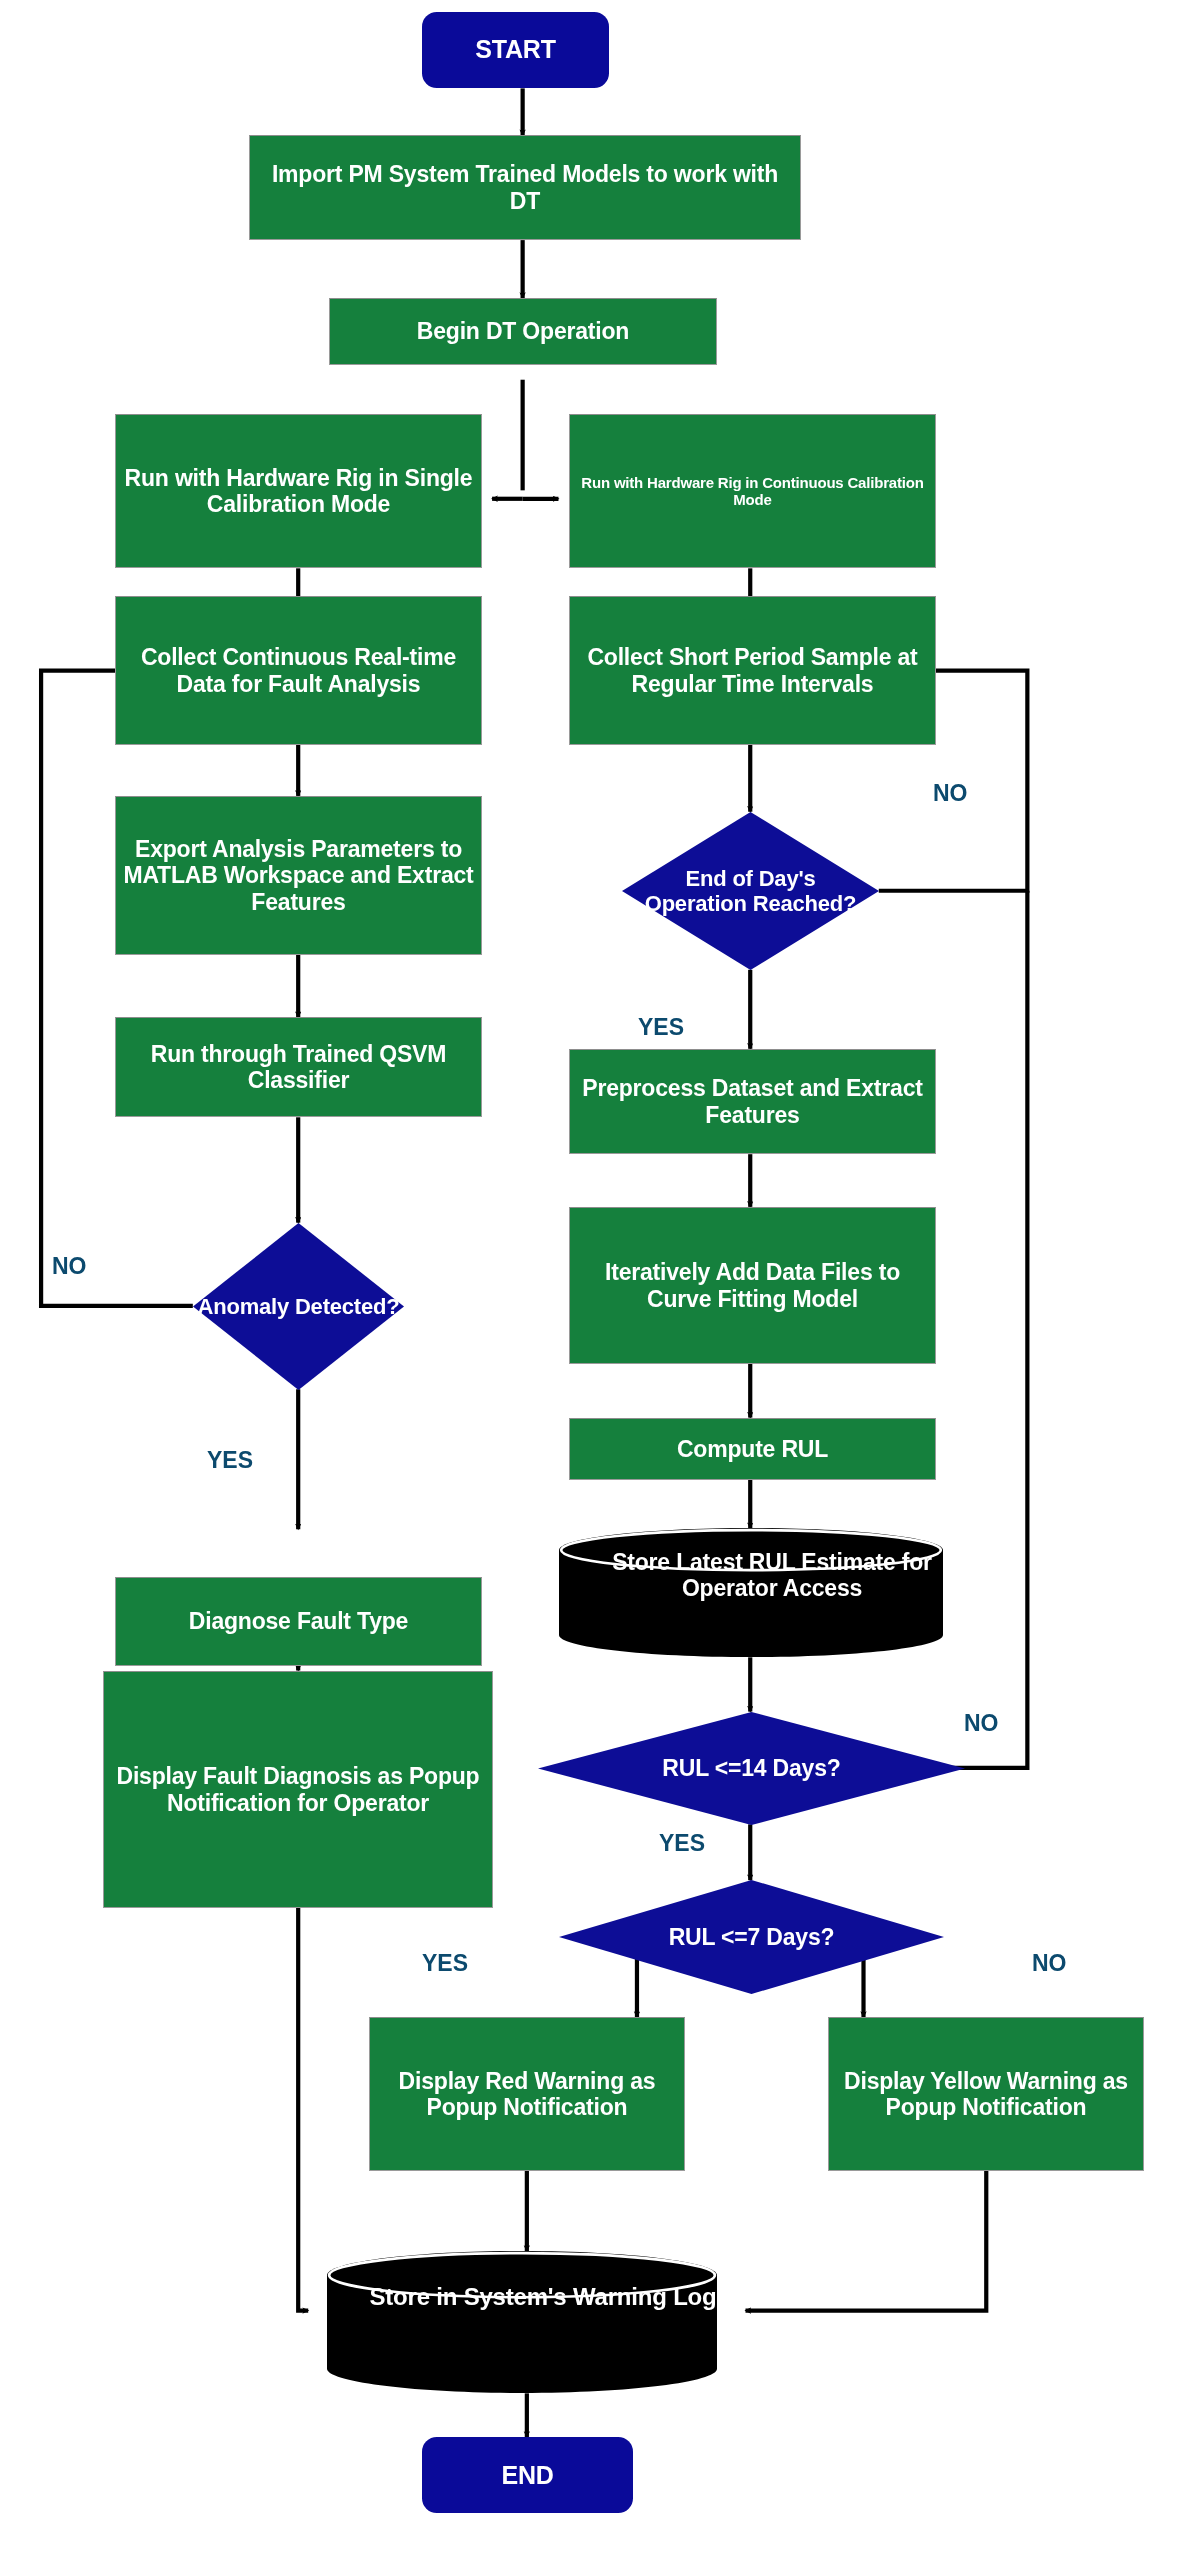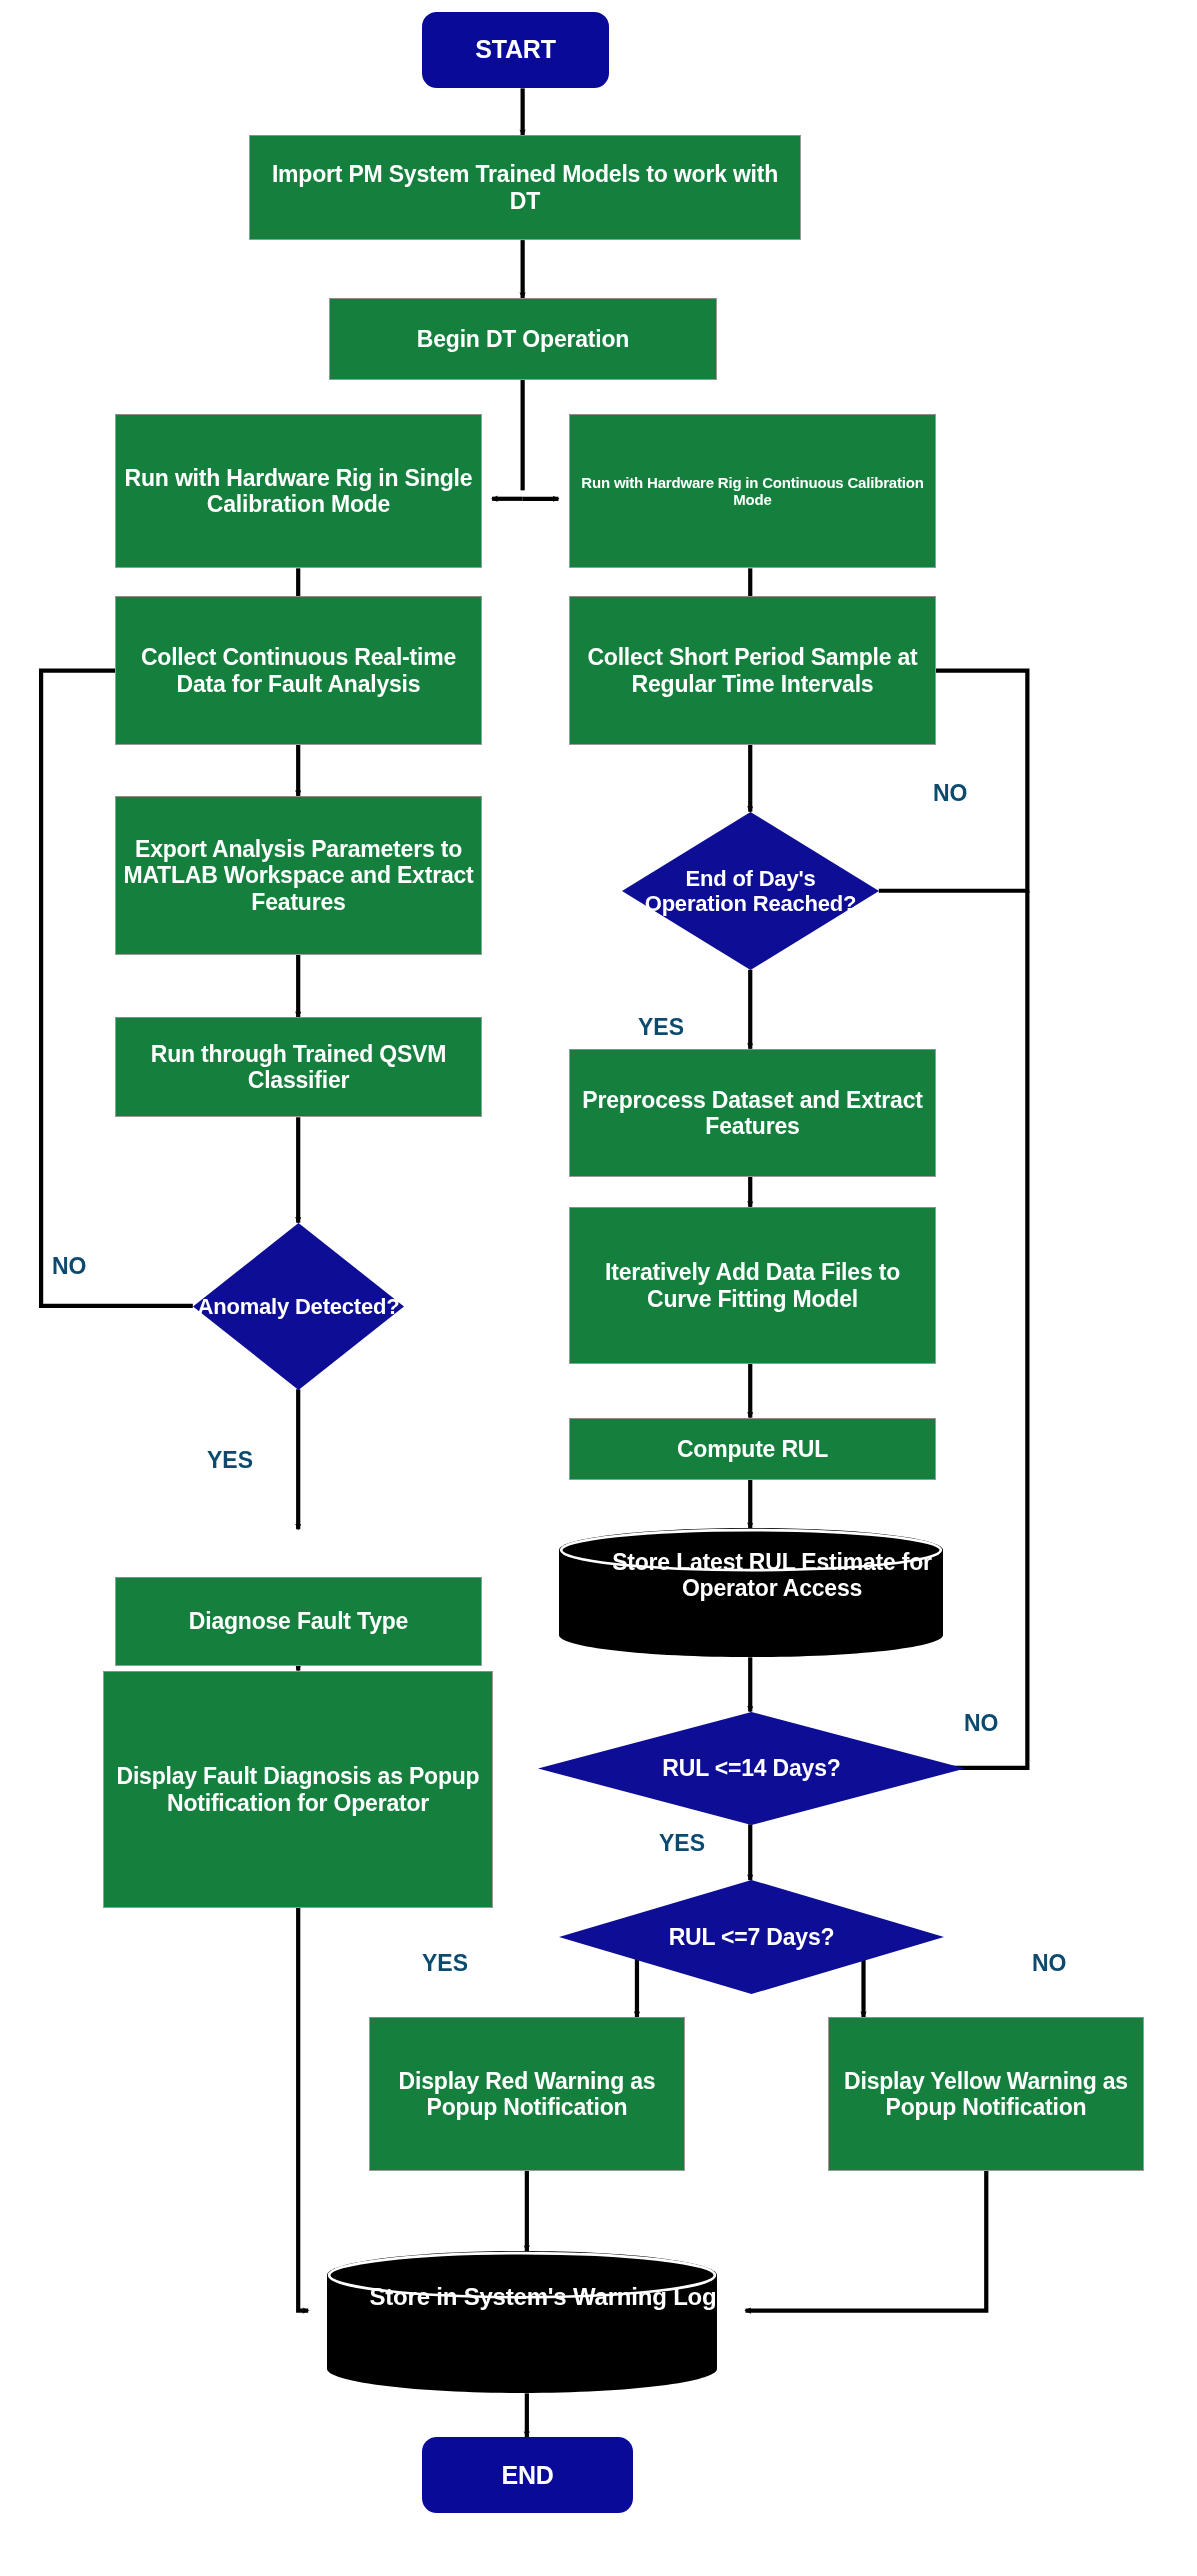--- a/index.html
+++ b/index.html
@@ -96,21 +96,21 @@
   </svg>
 
   <div class="node term" style="left:422px;top:11.6px;width:187px;height:76px;font-size:25px;">
     <span>START</span>
   </div>
 
   <div class="node proc" style="left:249px;top:135px;width:552px;height:105px;font-size:23px;padding:0 11.6px;">
     <span>Import PM System Trained Models to work with DT</span>
   </div>
 
-  <div class="node proc" style="left:329px;top:298px;width:388px;height:82px;font-size:23px;padding:0 9.5px;">
+  <div class="node proc" style="left:329px;top:298px;width:388px;height:67px;font-size:23px;padding:0 9.5px;">
     <span>Begin DT Operation</span>
   </div>
 
   <div class="node proc" style="left:115px;top:414px;width:367px;height:154px;font-size:23px;padding:0 8.4px;">
     <span>Run with Hardware Rig in Single Calibration Mode</span>
   </div>
 
   <div class="node proc" style="left:569px;top:414px;width:367px;height:154px;font-size:15px;padding:0 7.4px;">
     <span>Run with Hardware Rig in Continuous Calibration Mode</span>
   </div>
@@ -129,21 +129,21 @@
 
   <div class="node decision" style="left:622px;top:812px;width:257px;height:158px;">
     <span class="dshape"></span>
     <span class="dlabel" style="font-size:22px;width:232px;color:#fff;">End of Day's Operation Reached?</span>
   </div>
 
   <div class="node proc" style="left:115px;top:1017px;width:367px;height:100px;font-size:23px;padding:0 7.4px;">
     <span>Run through Trained QSVM Classifier</span>
   </div>
 
-  <div class="node proc" style="left:569px;top:1049px;width:367px;height:128px;font-size:23px;padding:0 6.3px;">
+  <div class="node proc" style="left:569px;top:1049px;width:367px;height:105px;font-size:23px;padding:0 6.3px;">
     <span>Preprocess Dataset and Extract Features</span>
   </div>
 
   <div class="node decision" style="left:193px;top:1223px;width:211px;height:167px;">
     <span class="dshape"></span>
     <span class="dlabel" style="font-size:22px;width:221px;color:#fff;">Anomaly Detected?</span>
   </div>
 
   <div class="node proc" style="left:569px;top:1207px;width:367px;height:157px;font-size:23px;padding:0 6.3px;">
     <span>Iteratively Add Data Files to Curve Fitting Model</span>

